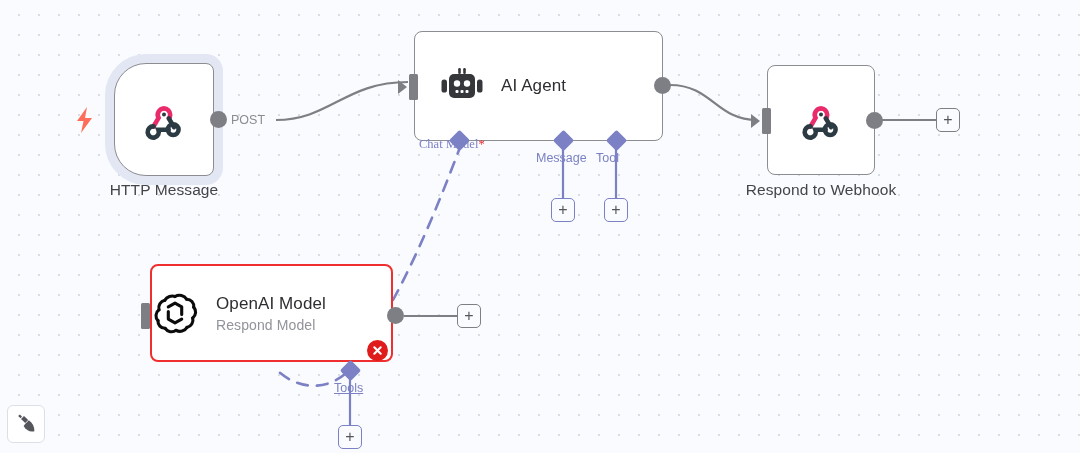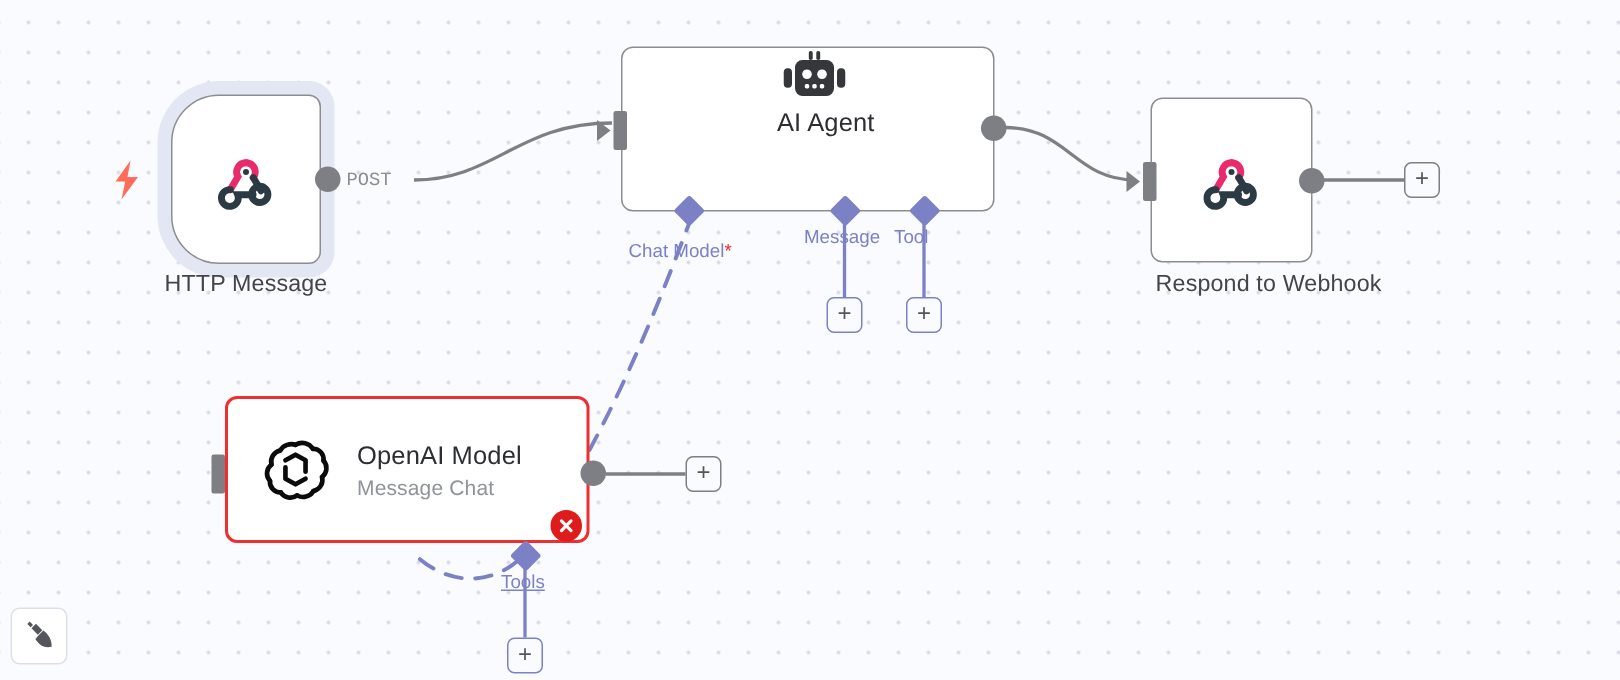--- a/index.html
+++ b/index.html
@@ -187,24 +187,24 @@
         </g>
       </svg>
     </span>
   </div>
   <span class="bolt" style="left:74px; top:106px;">
     <svg width="22" height="28" viewBox="0 0 22 28">
       <path d="M13 1 L3 15 L9.5 15 L7 27 L18 12 L11 12 Z" fill="#ff6d5a"></path>
     </svg>
   </span>
   <div class="port-out" style="left:210px; top:111px;"></div>
-  <span class="edge-label" style="left:231px; top:113px;font-family:Liberation Mono, monospace;">POST</span>
+  <span class="edge-label" style="left:231px; top:113px;">POST</span>
   <div class="node-label" style="left:64px; top:181px; width:200px;">HTTP Message</div>
 
-  <div class="node" style="left:414px; top:31px; width:249px; height:110px; padding-left:24px;flex-direction:column;">
+  <div class="node" style="left:414px; top:31px; width:249px; height:110px; padding-left:24px;">
     <span class="node-icon" style="margin-right:18px;">
       <svg width="44" height="40" viewBox="0 0 44 40">
         <g fill="#36373b">
           <rect x="19.2" y="2" width="2.6" height="6" rx="1.2"></rect>
           <rect x="24.2" y="2" width="2.6" height="6" rx="1.2"></rect>
           <rect x="10" y="8" width="26" height="24" rx="5"></rect>
           <rect x="2.5" y="13.5" width="5.5" height="13" rx="2.6"></rect>
           <rect x="38" y="13.5" width="5.5" height="13" rx="2.6"></rect>
         </g>
         <g fill="#fff">
@@ -218,21 +218,21 @@
     </span>
     <div class="node-texts">
       <span class="node-title">AI Agent</span>
     </div>
   </div>
   <div class="port-in-bar" style="left:409px; top:74px;"></div>
   <div class="port-in-arrow" style="left:398px; top:80px;"></div>
   <div class="port-out" style="left:654px; top:77px;"></div>
 
   <div class="diamond" style="left:452px; top:133px;"></div>
-  <span class="sub-label" style="left:419px; top:160px;">
+  <span class="sub-label" style="left:419px; top:137px;font-family:Liberation Serif, serif;">
     <span>Chat Model</span><span class="req">*</span>
   </span>
 
   <div class="diamond" style="left:556px; top:133px;"></div>
   <span class="sub-label" style="left:536px; top:151px;">Message</span>
   <div class="plus purple" style="left:551px; top:198px;">+</div>
 
   <div class="diamond" style="left:609px; top:133px;"></div>
   <span class="sub-label" style="left:596px; top:151px;">Tool</span>
   <div class="plus purple" style="left:604px; top:198px;">+</div>
@@ -248,44 +248,44 @@
           <circle cx="33.2" cy="33.6" r="5.4" stroke="#2b3a43" stroke-width="4.6"></circle>
           <circle cx="24" cy="18.6" r="2.0" fill="#2b3a43" stroke="none"></circle>
         </g>
       </svg>
     </span>
   </div>
   <div class="port-in-bar" style="left:762px; top:108px;"></div>
   <div class="port-in-arrow" style="left:751px; top:114px;"></div>
   <div class="port-out" style="left:866px; top:112px;"></div>
   <div class="plus" style="left:936px; top:108px;">+</div>
-  <div class="node-label" style="left:721px; top:181px; width:200px;text-align:right;">Respond to Webhook</div>
-
-  <div class="node error" style="left:150px; top:264px; width:243px; height:98px; padding-left:22px;">
+  <div class="node-label" style="left:721px; top:181px; width:200px;">Respond to Webhook</div>
+
+  <div class="node error" style="left:150px; top:264px; width:243px; height:98px; ">
     <span class="node-icon" style="margin-right:18px;">
       <svg width="46" height="46" viewBox="0 0 46 46">
         <g fill="none" stroke="#0b0b0c" stroke-width="3.1" stroke-linejoin="round" stroke-linecap="round">
           <path d="M23 6.5 C27.2 4.1 32.1 5.4 34.6 9.2"></path>
           <path d="M34.6 9.2 C38.9 9.1 42.2 12.8 41.7 17.1"></path>
           <path d="M41.7 17.1 C44.6 20.3 44.2 25.3 40.7 28"></path>
           <path d="M40.7 28 C41.8 32.2 39.2 36.5 34.9 37.4"></path>
           <path d="M34.9 37.4 C32.8 41.1 27.9 42.4 24.1 40.3"></path>
           <path d="M24.1 40.3 C20.6 42.9 15.6 42.0 13.2 38.3"></path>
           <path d="M13.2 38.3 C9.0 38.4 5.6 34.9 6.0 30.6"></path>
           <path d="M6.0 30.6 C3.0 27.5 3.4 22.4 7.0 19.8"></path>
           <path d="M7.0 19.8 C5.9 15.6 8.5 11.2 12.8 10.3"></path>
           <path d="M12.8 10.3 C14.9 6.6 19.6 5.3 23 6.5"></path>
           <path d="M16.3 16.9 L23 13.1 L29.7 16.9 L29.7 24.5"></path>
           <path d="M29.7 29.1 L23 32.9 L16.3 29.1 L16.3 21.5"></path>
         </g>
       </svg>
     </span>
     <div class="node-texts">
       <span class="node-title">OpenAI Model</span>
-      <span class="node-subtitle">Message Chat</span>
+      <span class="node-subtitle">Respond Model</span>
     </div>
   </div>
   <div class="port-in-bar" style="left:141px; top:303px;"></div>
   <div class="port-out" style="left:387px; top:307px;"></div>
   <div class="plus" style="left:457px; top:304px;">+</div>
   <div class="error-badge" style="left:367px; top:340px;">
     <svg width="11" height="11" viewBox="0 0 11 11">
       <path d="M2.3 2.3 L8.7 8.7 M8.7 2.3 L2.3 8.7" stroke="#fff" stroke-width="2.1" stroke-linecap="round"></path>
     </svg>
   </div>

